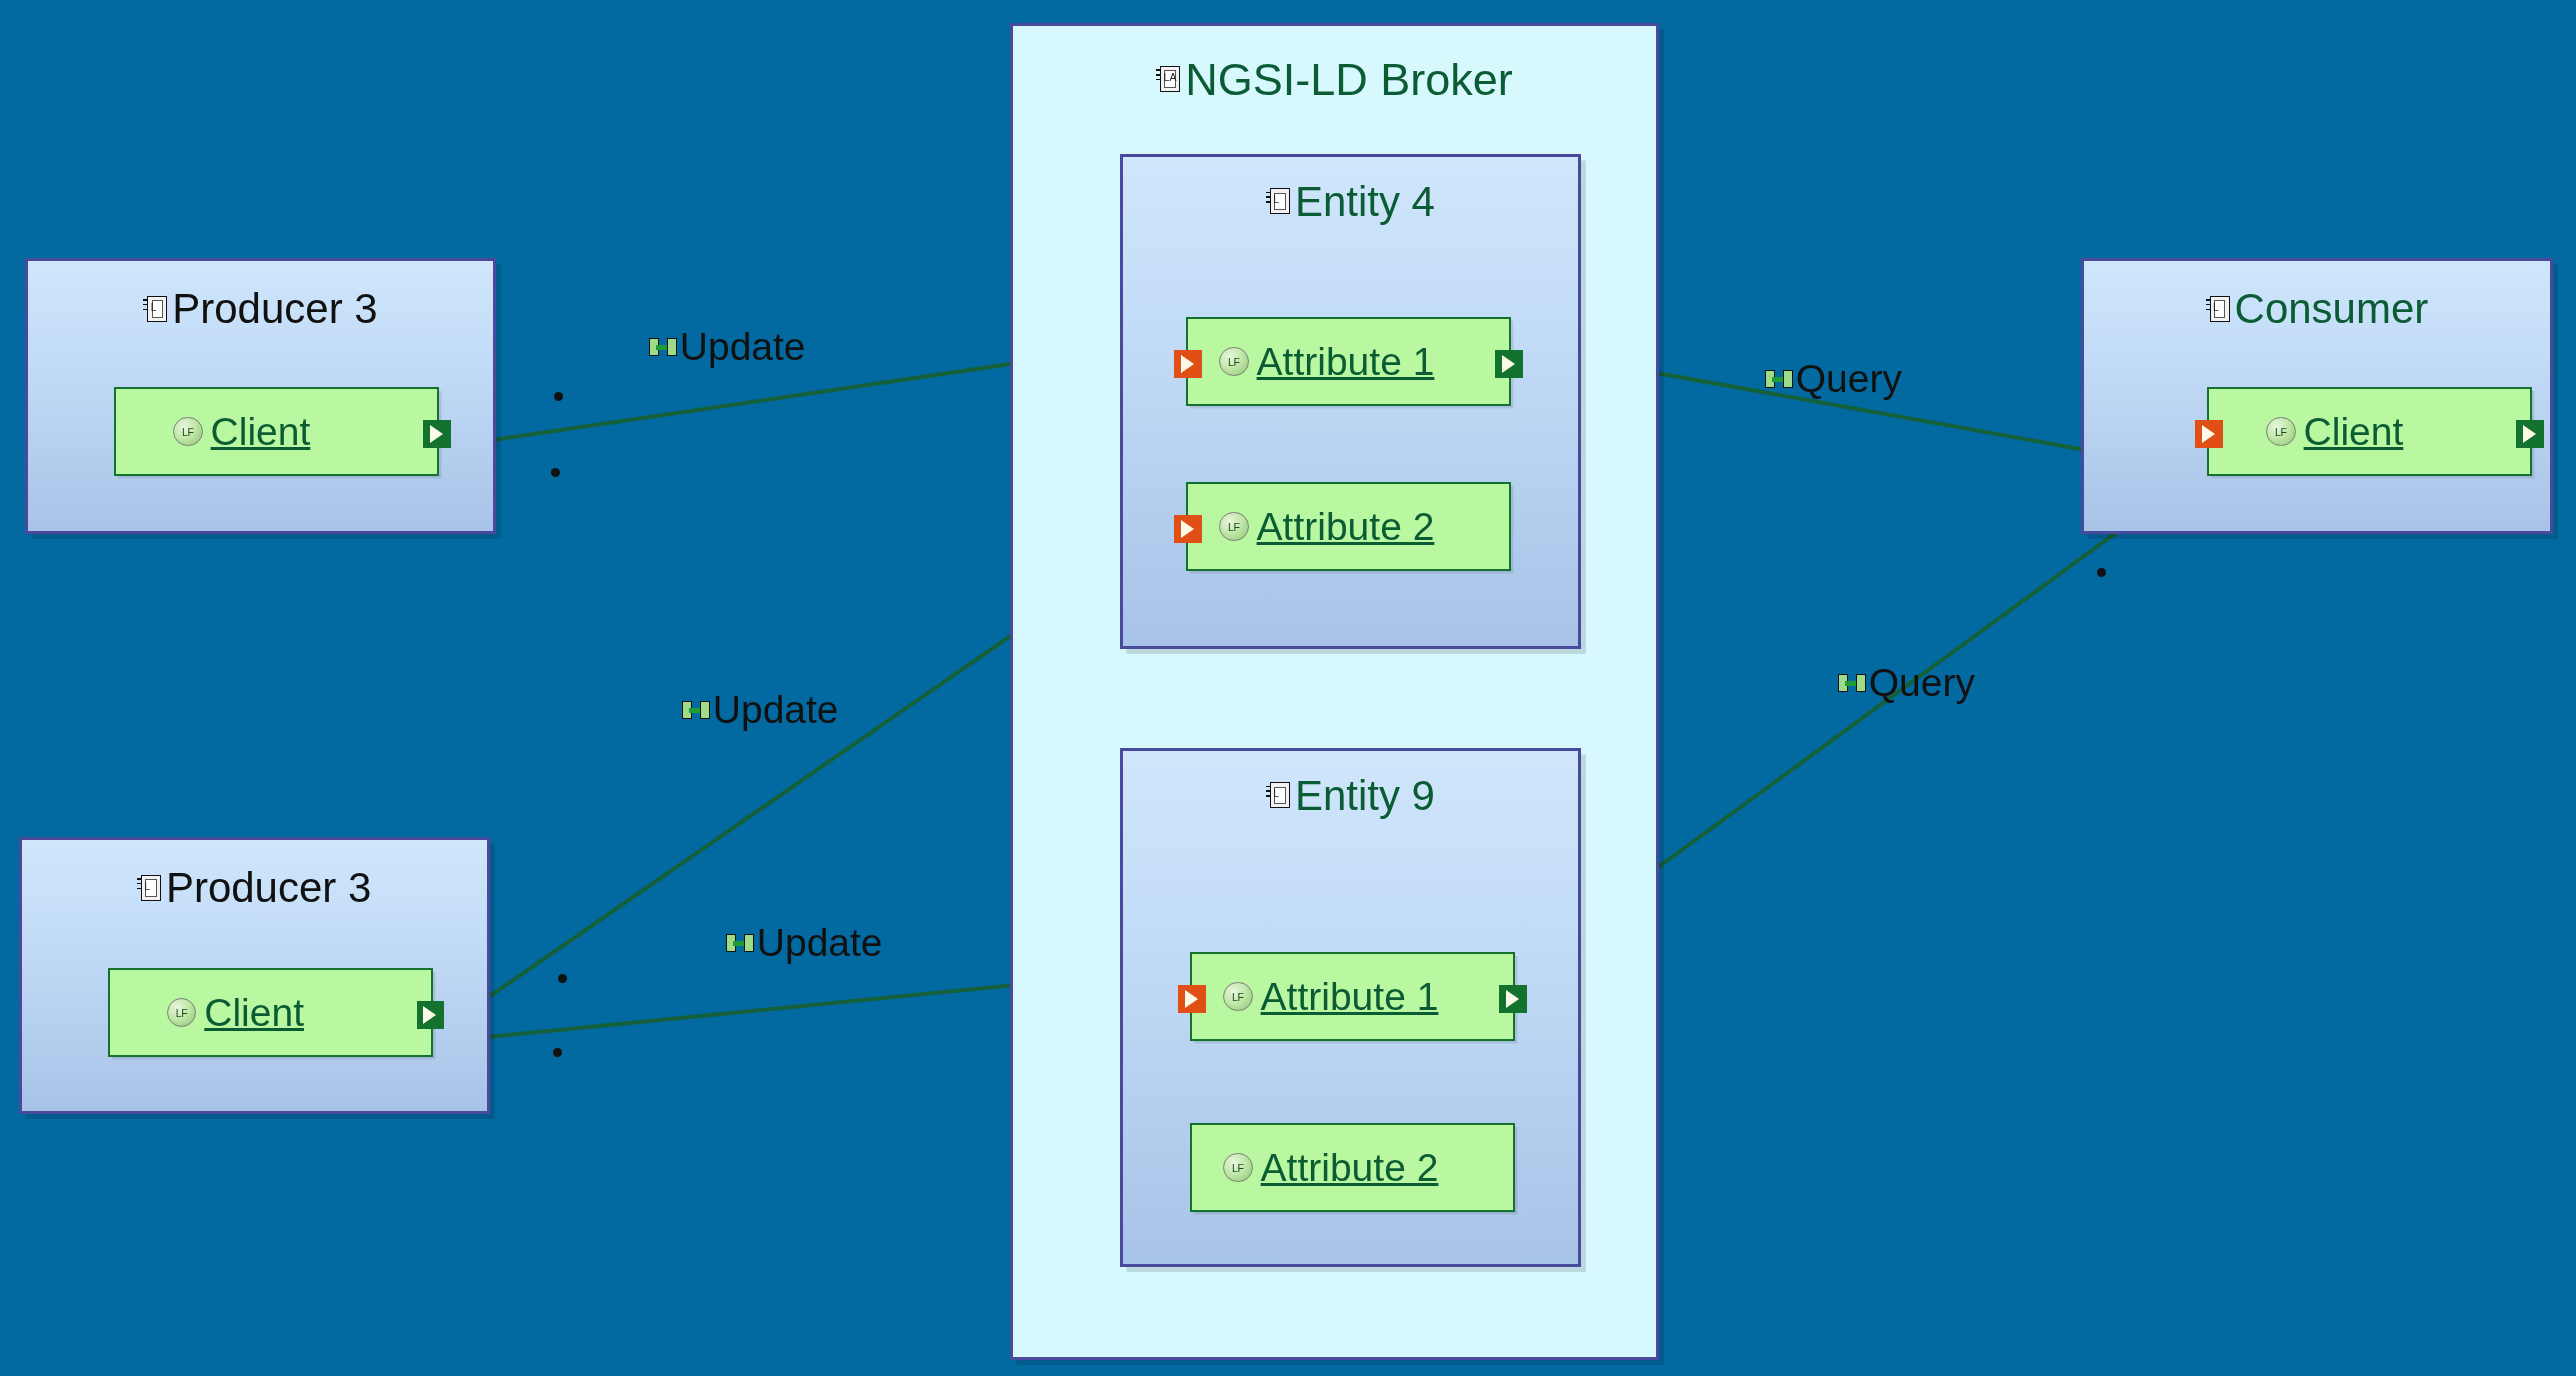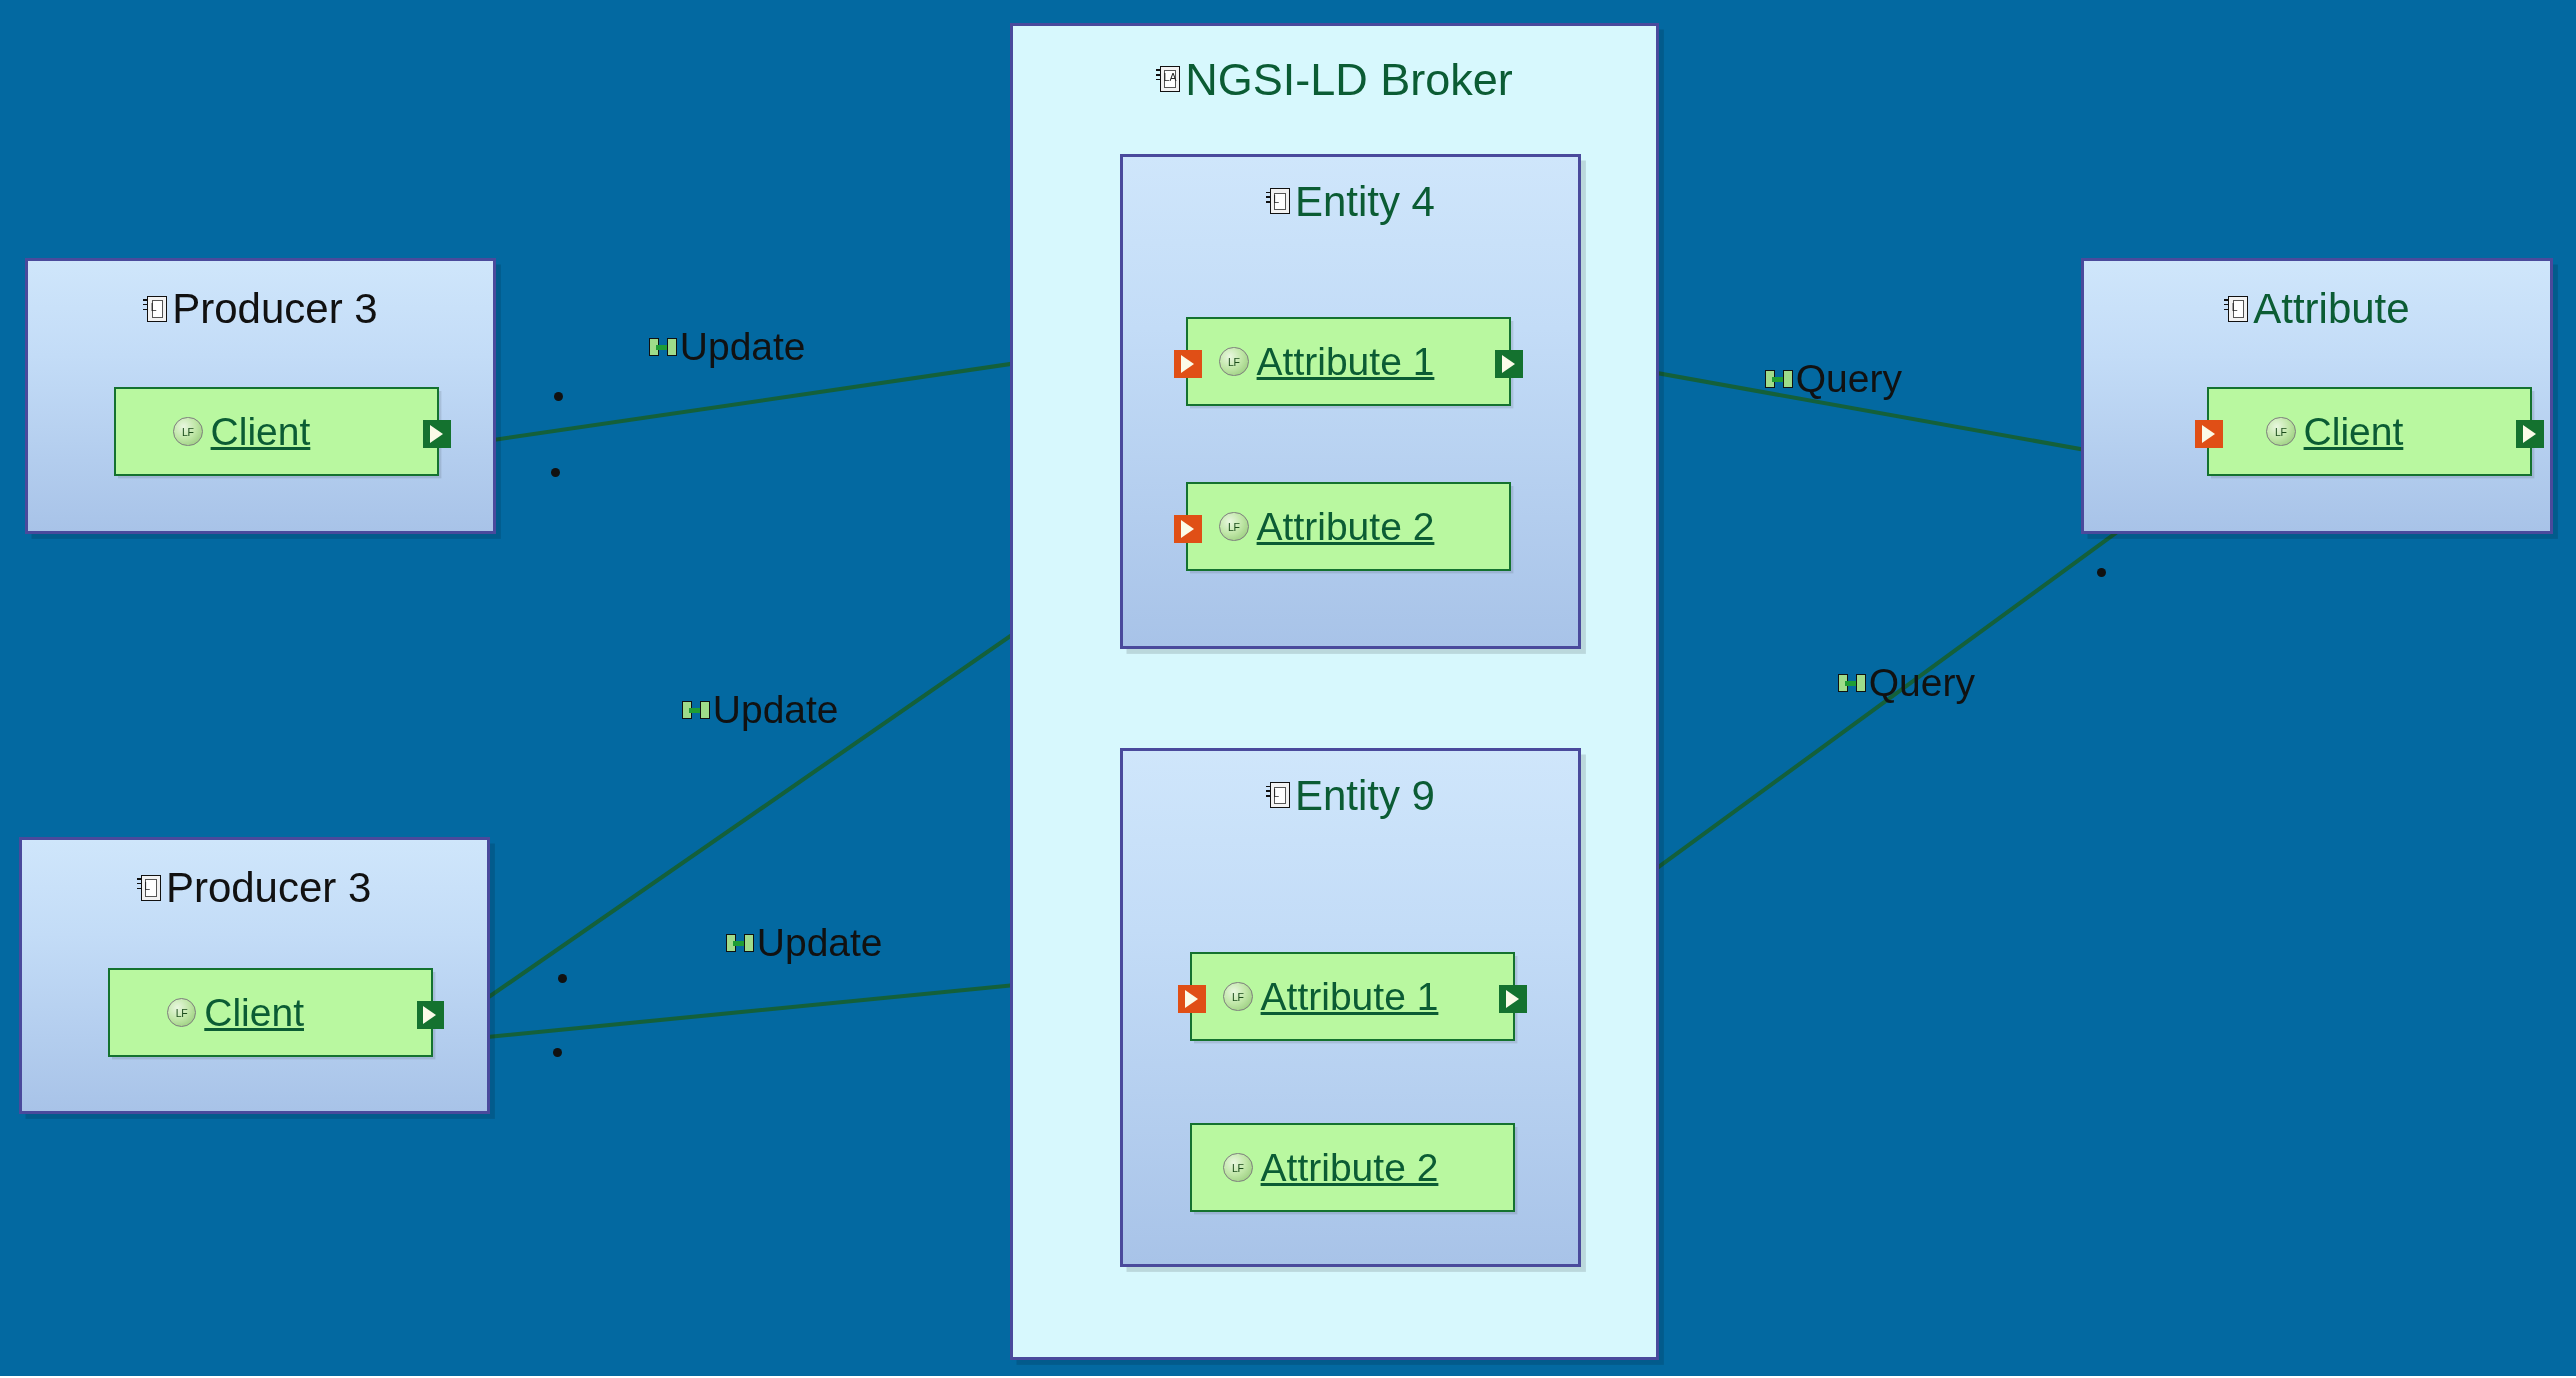--- a/index.html
+++ b/index.html
@@ -228,21 +228,21 @@
 
   <div class="pkg blue" style="left:2081px;top:258px;width:472px;height:276px;">
     <div class="pkg-title" style="top:23px;font-size:42px;line-height:44px;">
       <span class="ic ic-note">
         <span class="rings">
             <i></i>
             <i></i>
             <i></i>
           </span>
         <span class="pg"></span><span class="tag">L</span>
-      </span><span class="tx">Attribute</span>
+      </span><span class="tx">Consumer</span>
     </div>
     <div class="part" style="left:123px;top:126px;width:325px;height:89px;">
       <span class="part-label" style="font-size:39px;margin-left:57px;">
         <span class="ic ic-lf"></span>
         <span>Client</span>
       </span>
       <span class="port orange" style="left:-13.8px;top:31px;">
           <i class="tri"></i>
         </span>
       <span class="port green" style="right:-13.8px;top:31px;">

